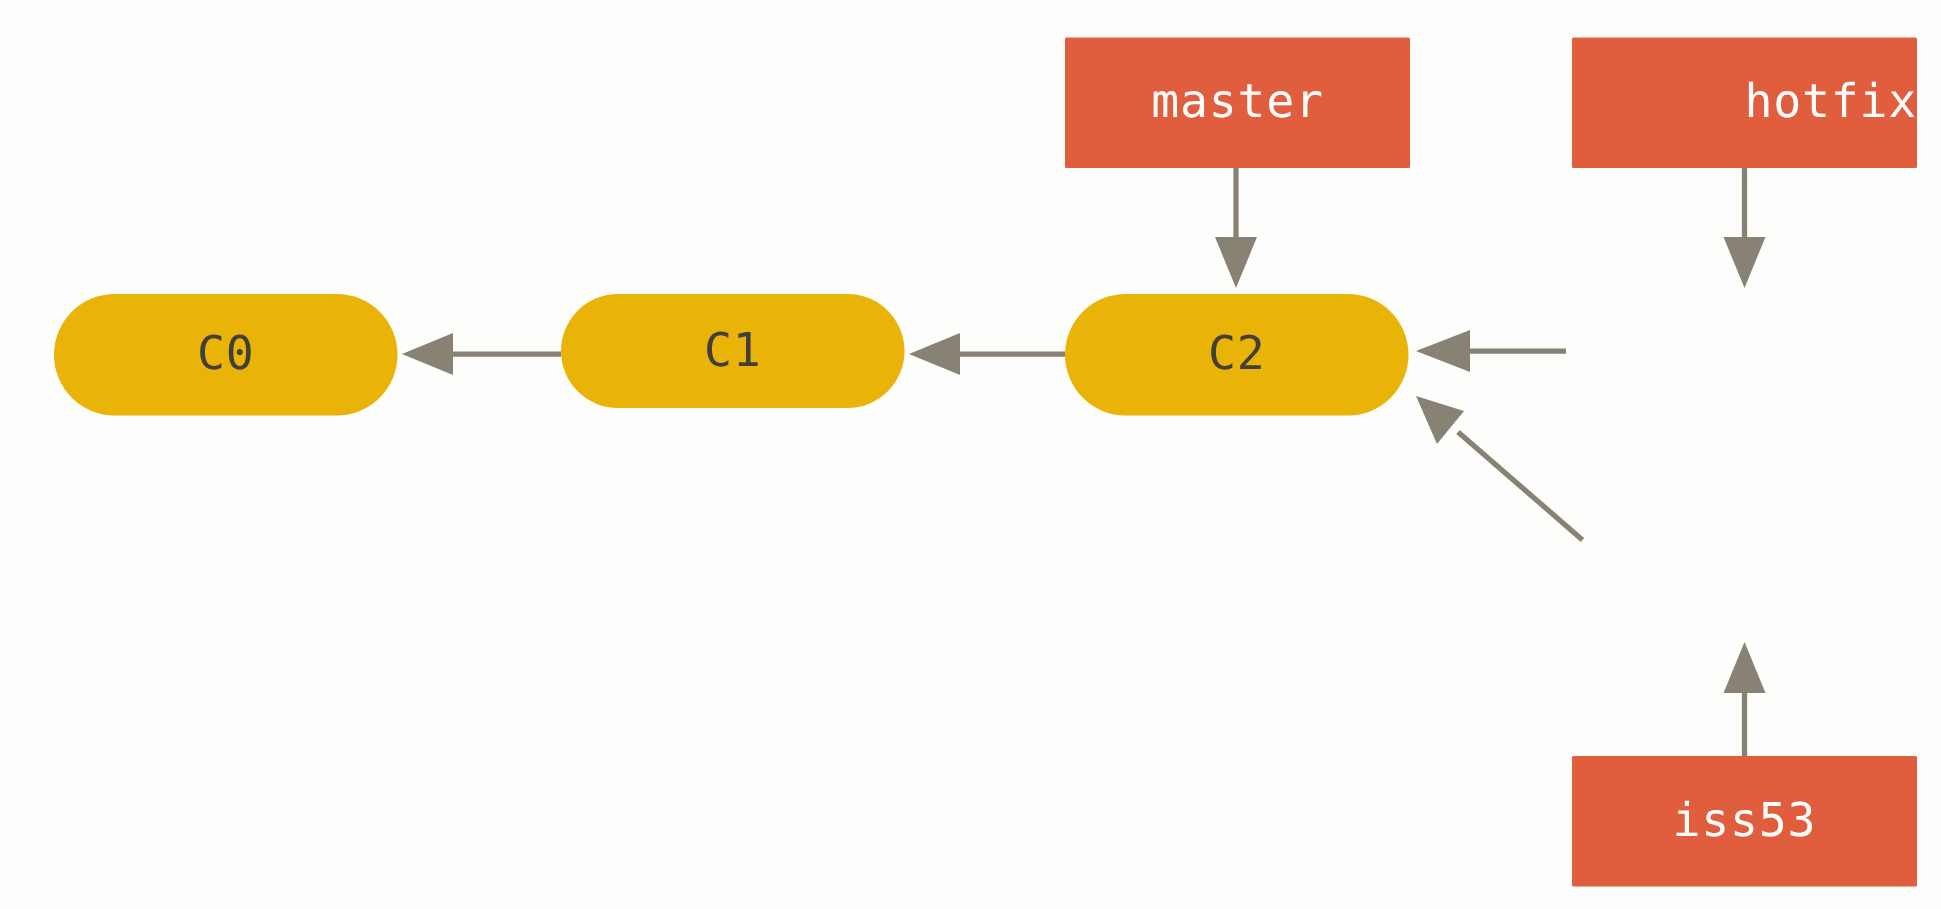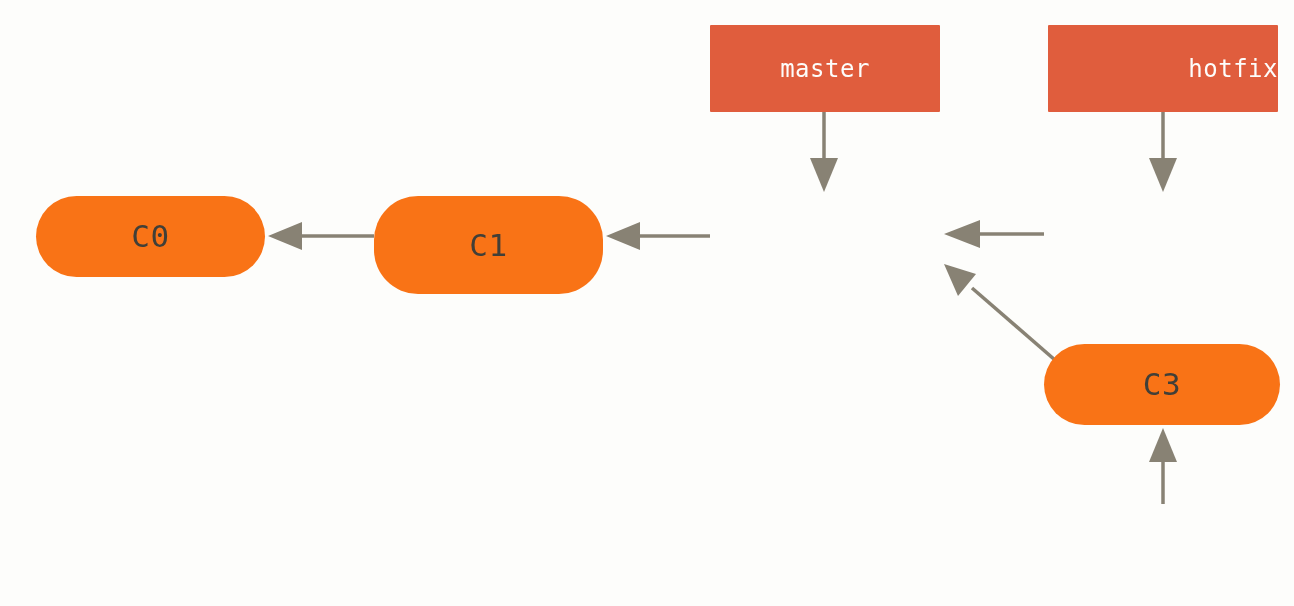--- a/index.html
+++ b/index.html
@@ -26,30 +26,30 @@
   }
   .node {
     position: absolute;
     box-sizing: border-box;
     display: flex;
     align-items: center;
     justify-content: center;
     z-index: 2;
   }
   .commit {
-    background: #f97316;
+    background: #eab308;
     border-radius: 44px;
     color: #413f38;
     font-size: 31px;
     letter-spacing: 0.5px;
   }
   .branch {
     background: #e05d3d;
     color: #fdfdfb;
-    font-size: 24px;
+    font-size: 31px;
     letter-spacing: 0.5px;
     border-radius: 1px;
   }
   .node-label {
     line-height: 1;
     white-space: pre;
   }
 </style>
 </head>
 <body>
@@ -92,32 +92,35 @@
       <line x1="1163" y1="504" x2="1163" y2="460" stroke="#888274" stroke-width="3.5"></line>
       <polygon points="1163,428 1149,462 1177,462" fill="#888274"></polygon>
     </g>
 
   </svg>
 
   <div class="node commit" style="left:36px; top:196px; width:229px; height:81px;">
     <span class="node-label">C0</span>
   </div>
 
-  <div class="node commit" style="left:374px; top:196px; width:229px; height:98px;justify-content:center;">
+  <div class="node commit" style="left:374px; top:196px; width:229px; height:76px;justify-content:center;">
     <span class="node-label">C1</span>
   </div>
 
+  <div class="node commit" style="left:710px; top:196px; width:229px; height:81px;">
+    <span class="node-label">C2</span>
+  </div>
 
 
-  <div class="node commit" style="left:1044px; top:344px; width:236px; height:81px;">
-    <span class="node-label">C3</span>
-  </div>
 
   <div class="node branch" style="left:710px; top:25px; width:230px; height:87px;">
     <span class="node-label">master</span>
   </div>
 
   <div class="node branch" style="left:1048px; top:25px; width:230px; height:87px;justify-content:flex-end;">
     <span class="node-label">hotfix</span>
   </div>
 
+  <div class="node branch" style="left:1048px; top:504px; width:230px; height:87px;">
+    <span class="node-label">iss53</span>
+  </div>
 
 </div>
 
 </body></html>

